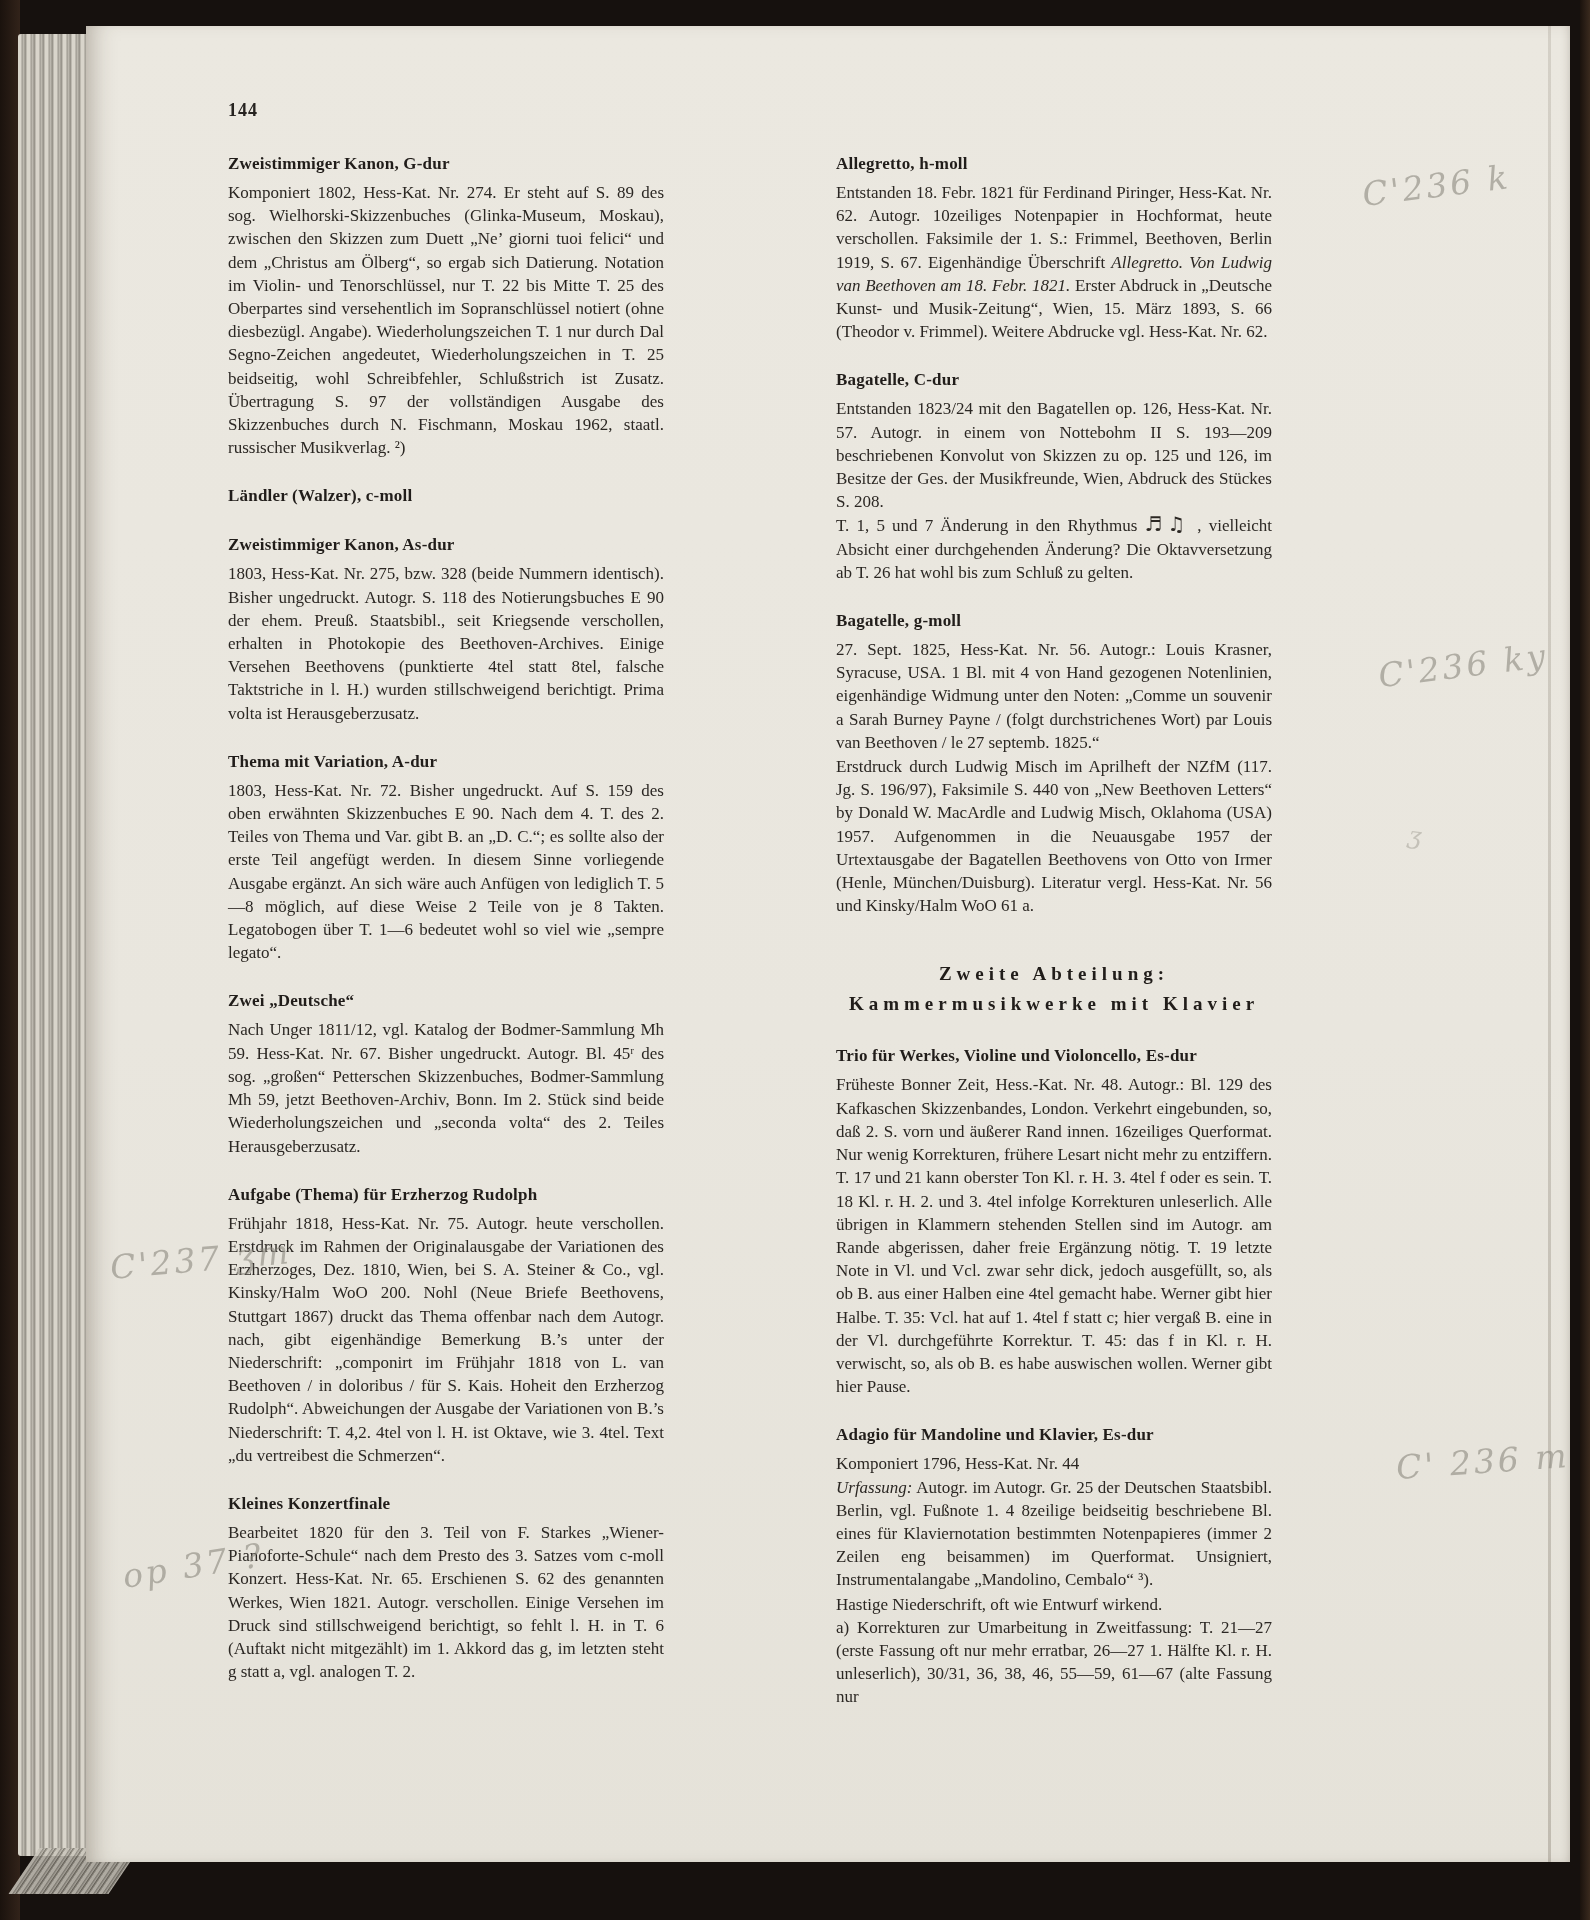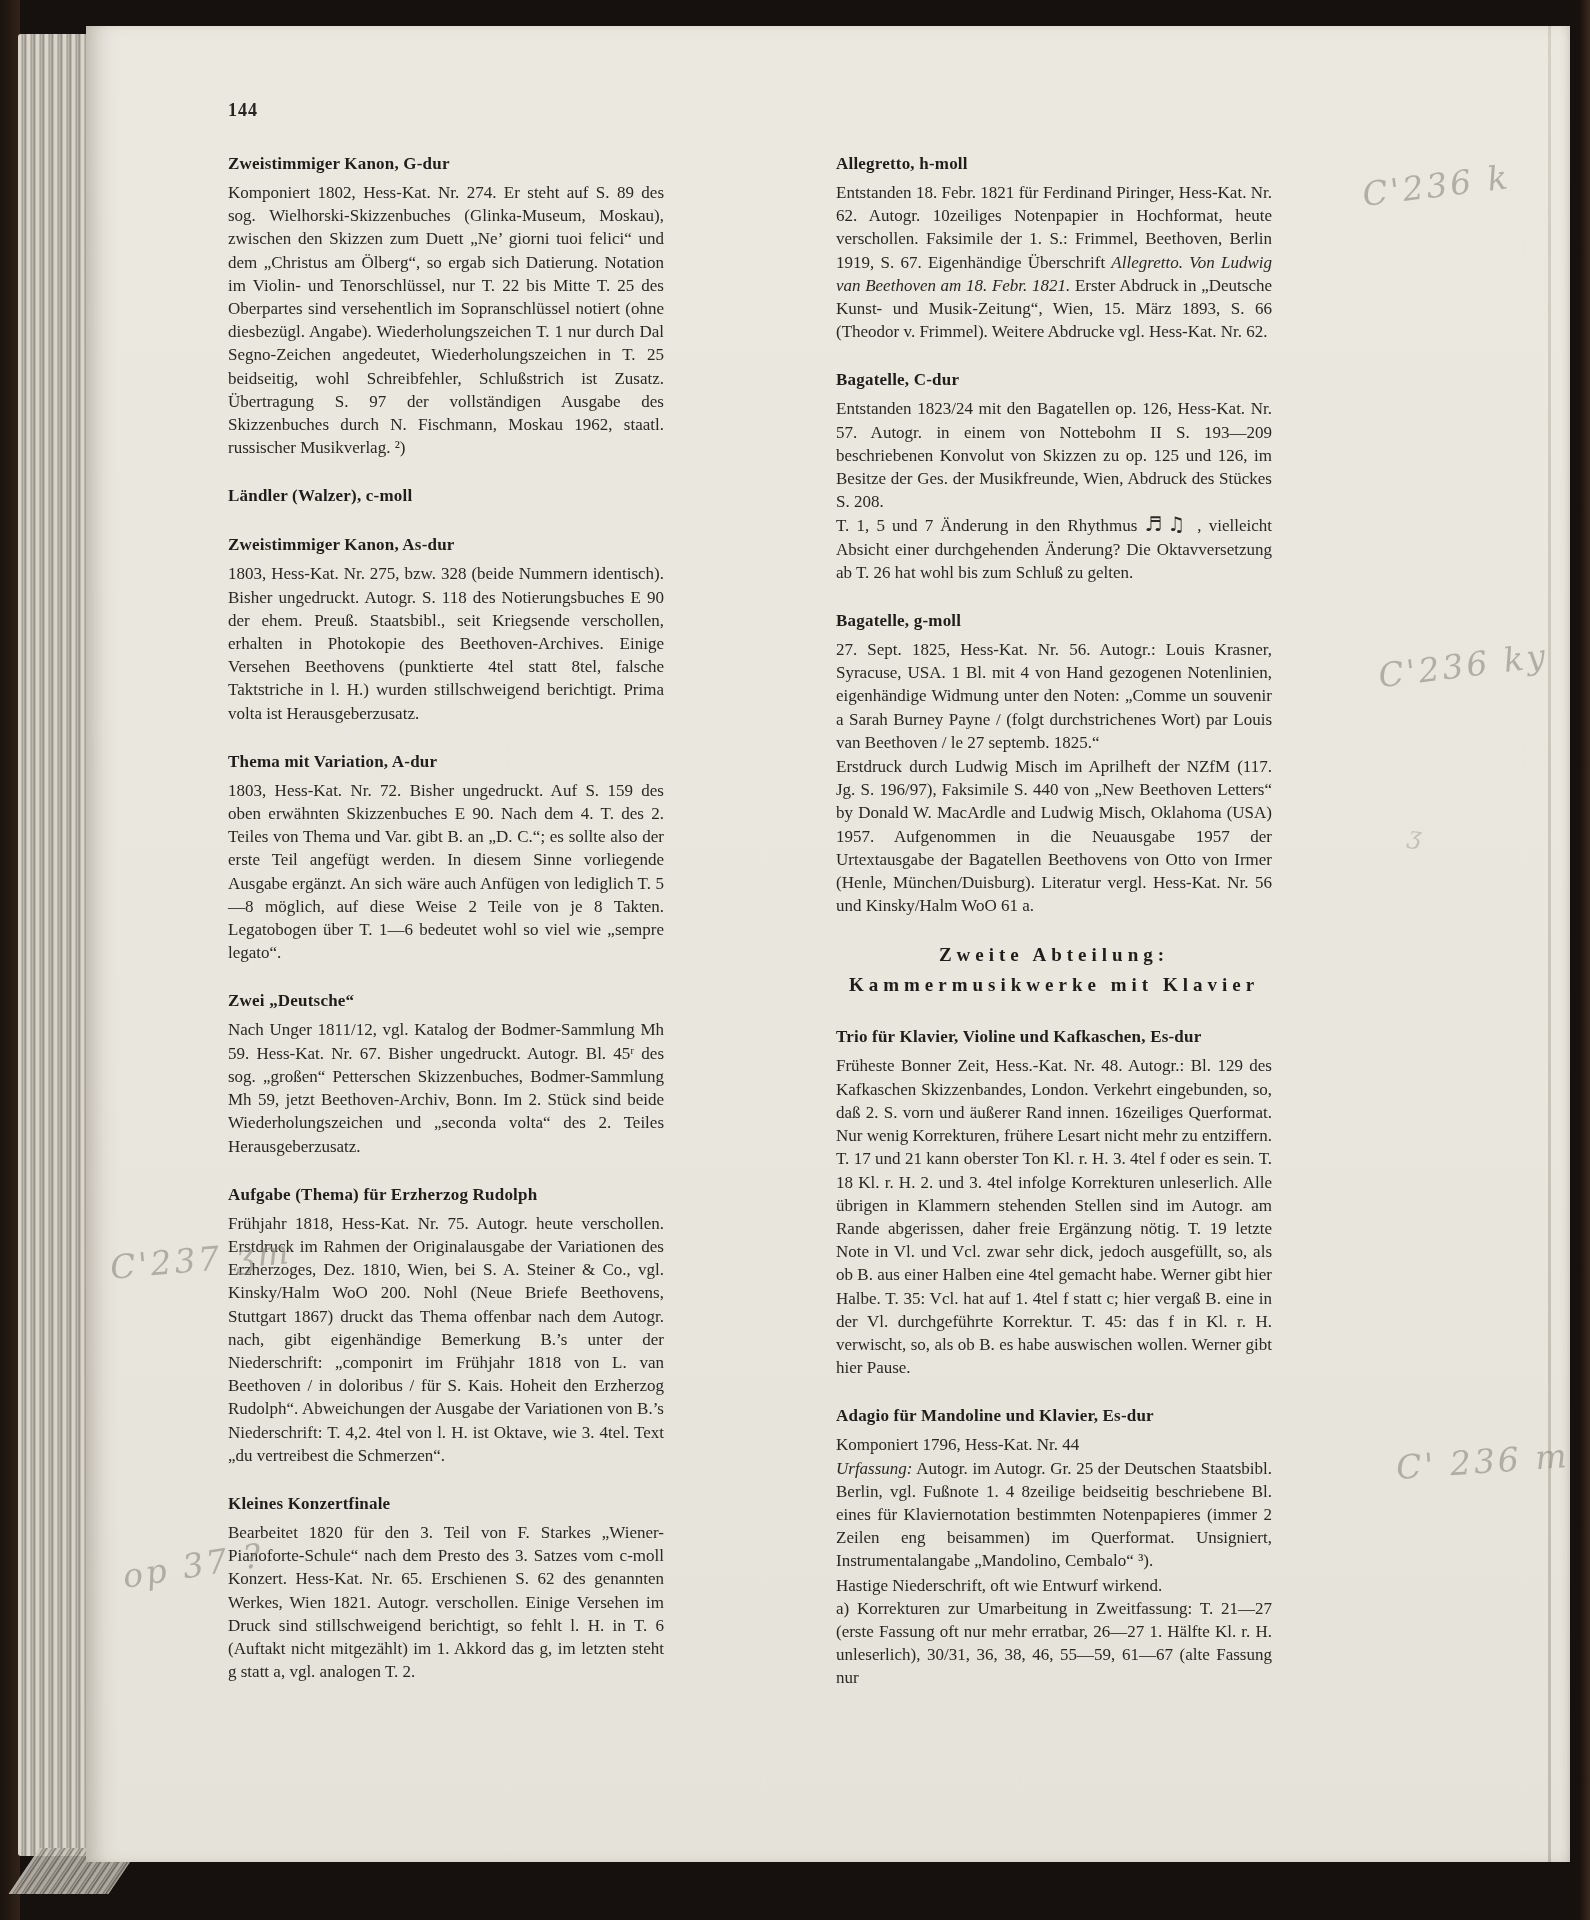--- a/index.html
+++ b/index.html
@@ -30,21 +30,21 @@
   .pagenum{position:absolute;left:228px;top:100px;font-size:18px;font-weight:bold;color:#262320;letter-spacing:1px;}
   .col{position:absolute;top:152px;width:436px;color:#2b2723;font-size:17px;line-height:23.2px;text-align:justify;}
   .col-left{left:228px;}
   .col-right{left:836px;}
   .sec h3{font-size:17px;line-height:24px;margin:25px 0 5px 0;color:#211d1a;
     font-weight:bold;text-align:left;letter-spacing:.2px;}
   .sec:first-child h3{margin-top:0;}
   .sec p{margin:0;}
   .sec p + p{margin-top:1px;}
   .sec p.tight{margin-top:0;}
-  .division{margin:23px 0 16px 0;text-align:center;font-weight:bold;color:#211d1a;}
+  .division{margin:42px 0 16px 0;text-align:center;font-weight:bold;color:#211d1a;}
   .division div{font-size:19px;line-height:30px;letter-spacing:5px;}
   .it{font-style:italic;}
   .music{font-family:"DejaVu Sans",sans-serif;font-size:20px;letter-spacing:2px;line-height:1;}
   
   .pencil{position:absolute;font-style:italic;color:#8f8c82;opacity:.62;
     font-size:33px;letter-spacing:3px;white-space:nowrap;
     font-family:"DejaVu Serif",serif;}
 </style>
 </head>
 <body>
@@ -101,21 +101,21 @@
   <div class="sec">
     <h3>Bagatelle, g-moll</h3>
     <p>27. Sept. 1825, Hess-Kat. Nr. 56. Autogr.: Louis Krasner, Syracuse, USA. 1 Bl. mit 4 von Hand gezogenen Notenlinien, eigenhändige Widmung unter den Noten: „Comme un souvenir a Sarah Burney Payne / (folgt durchstrichenes Wort) par Louis van Beethoven / le 27 septemb. 1825.“</p>
     <p>Erstdruck durch Ludwig Misch im Aprilheft der NZfM (117. Jg. S. 196/97), Faksimile S. 440 von „New Beethoven Letters“ by Donald W. MacArdle and Ludwig Misch, Oklahoma (USA) 1957. Aufgenommen in die Neuausgabe 1957 der Urtextausgabe der Bagatellen Beethovens von Otto von Irmer (Henle, München/Duisburg). Literatur vergl. Hess-Kat. Nr. 56 und Kinsky/Halm WoO 61 a.</p>
   </div>
   <div class="division">
     <div>Zweite Abteilung:</div>
     <div>Kammermusikwerke mit Klavier</div>
   </div>
   <div class="sec">
-    <h3>Trio für Klavier, Violine und Kafkaschen, Es-dur</h3>
+    <h3>Trio für Werkes, Violine und Violoncello, Es-dur</h3>
     <p>Früheste Bonner Zeit, Hess.-Kat. Nr. 48. Autogr.: Bl. 129 des Kafkaschen Skizzenbandes, London. Verkehrt eingebunden, so, daß 2. S. vorn und äußerer Rand innen. 16zeiliges Querformat. Nur wenig Korrekturen, frühere Lesart nicht mehr zu entziffern. T. 17 und 21 kann oberster Ton Kl. r. H. 3. 4tel f oder es sein. T. 18 Kl. r. H. 2. und 3. 4tel infolge Korrekturen unleserlich. Alle übrigen in Klammern stehenden Stellen sind im Autogr. am Rande abgerissen, daher freie Ergänzung nötig. T. 19 letzte Note in Vl. und Vcl. zwar sehr dick, jedoch ausgefüllt, so, als ob B. aus einer Halben eine 4tel gemacht habe. Werner gibt hier Halbe. T. 35: Vcl. hat auf 1. 4tel f statt c; hier vergaß B. eine in der Vl. durchgeführte Korrektur. T. 45: das f in Kl. r. H. verwischt, so, als ob B. es habe auswischen wollen. Werner gibt hier Pause.</p>
   </div>
   <div class="sec">
     <h3>Adagio für Mandoline und Klavier, Es-dur</h3>
     <p>Komponiert 1796, Hess-Kat. Nr. 44</p>
     <p class="tight"><span class="it">Urfassung:</span><span> Autogr. im Autogr. Gr. 25 der Deutschen Staatsbibl. Berlin, vgl. Fußnote 1. 4 8zeilige beidseitig beschriebene Bl. eines für Klaviernotation bestimmten Notenpapieres (immer 2 Zeilen eng beisammen) im Querformat. Unsigniert, Instrumentalangabe „Mandolino, Cembalo“ ³).</span></p>
     <p>Hastige Niederschrift, oft wie Entwurf wirkend.</p>
     <p class="tight">a) Korrekturen zur Umarbeitung in Zweitfassung: T. 21—27 (erste Fassung oft nur mehr erratbar, 26—27 1. Hälfte Kl. r. H. unleserlich), 30/31, 36, 38, 46, 55—59, 61—67 (alte Fassung nur</p>
   </div>
 </div>

